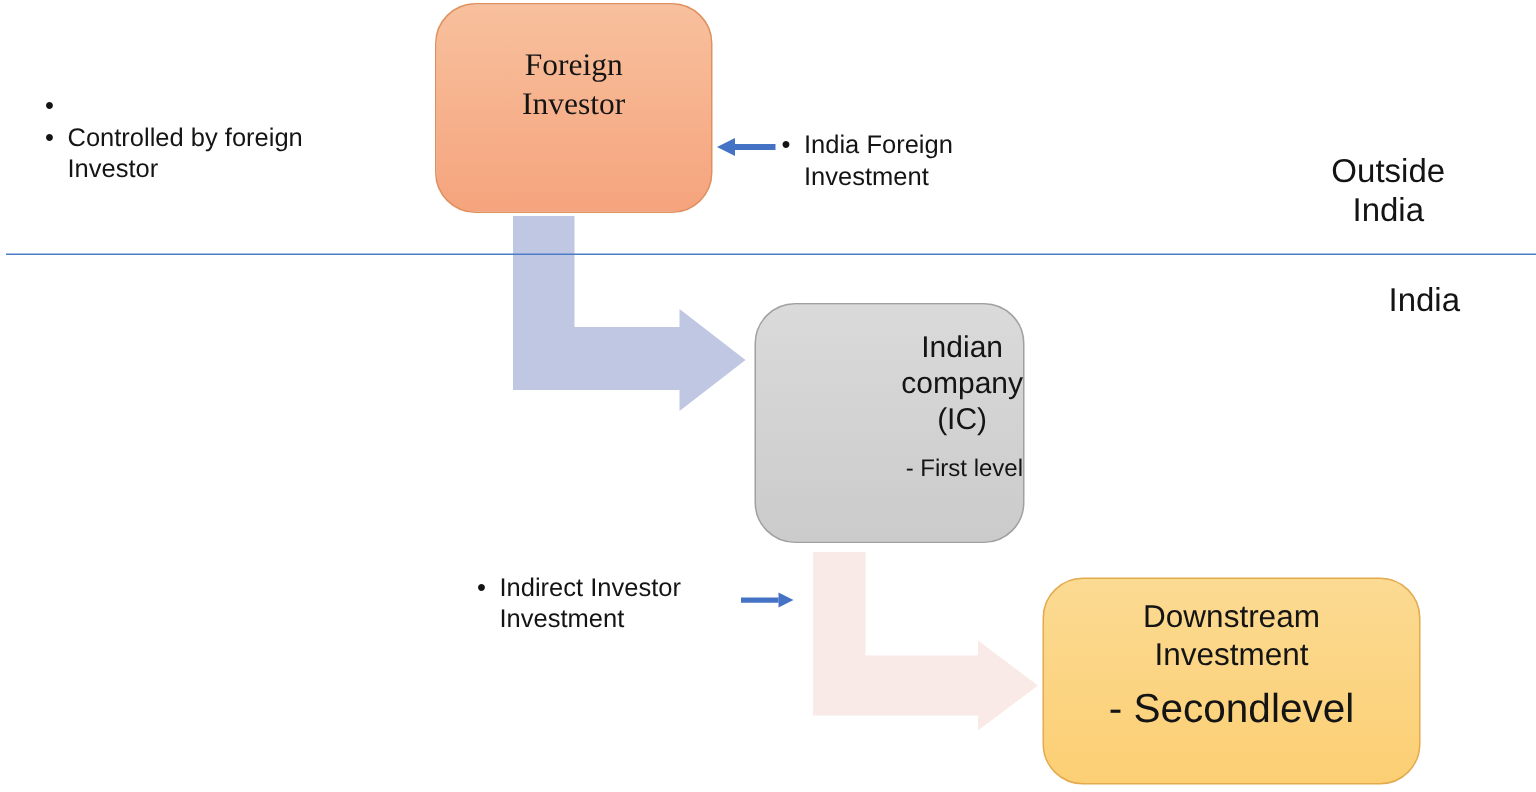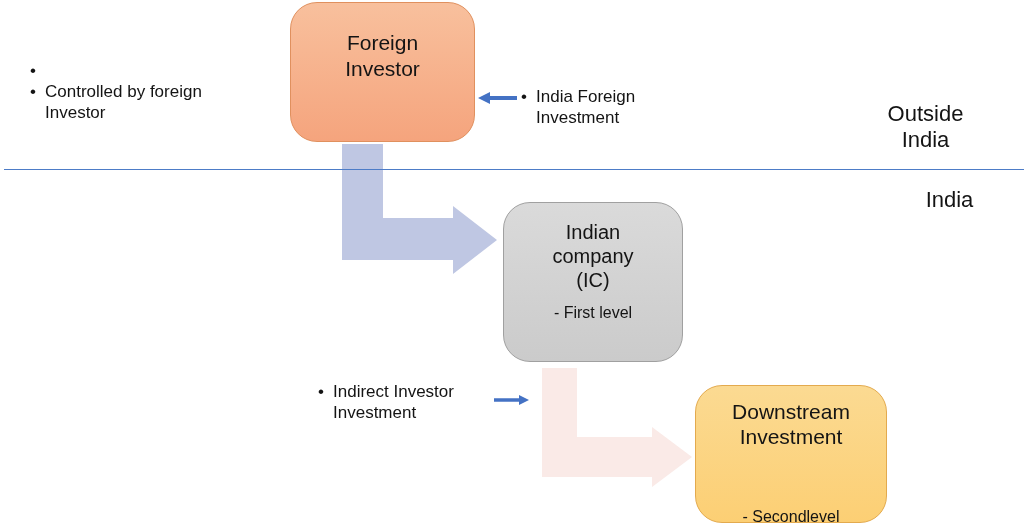--- a/index.html
+++ b/index.html
@@ -22,38 +22,38 @@
   .node{
     position:absolute;z-index:3;border-radius:27px;
     display:flex;flex-direction:column;align-items:center;justify-content:flex-start;
     text-align:center;
   }
   .node-foreign{
     left:290px;top:2px;width:185px;height:140px;
     background:linear-gradient(#f8c09d,#f5a47d);
     border:1px solid #e0905e;
     justify-content:center;padding-bottom:32px;box-sizing:border-box;
-    font-size:21px;line-height:26px;
+    font-size:21px;line-height:26px;font-family:Liberation Serif, serif;
   }
   .node-indian{
     left:503px;top:202px;width:180px;height:160px;
     background:linear-gradient(#dadada,#cbcbcb);
     border:1px solid #a0a0a0;
     padding-top:17px;box-sizing:border-box;
-    font-size:20px;line-height:24px;
+    font-size:20px;line-height:24px;align-items:flex-end;
   }
   .node-downstream{
-    left:695px;top:385px;width:192px;height:138px;
+    left:695px;top:385px;width:252px;height:138px;
     background:linear-gradient(#fbda92,#fccf74);
     border:1px solid #e3aa4e;
     padding-top:13px;box-sizing:border-box;
-    font-size:21px;line-height:25px;gap:44px;
+    font-size:21px;line-height:25px;
   }
   .sublabel{margin-top:9px;font-size:16px;}
-  .node-downstream .sublabel{margin-top:11px;font-size:16px;}
+  .node-downstream .sublabel{margin-top:11px;font-size:27px;}
 
   
   .note{position:absolute;z-index:3;font-size:17px;line-height:21px;}
   .note-item{display:flex;}
   .note-bullet{width:15px;flex:0 0 15px;}
   .note-eligibility{left:30px;top:60px;width:240px;}
   .note-direct{left:521px;top:86px;width:170px;}
   .note-indirect{left:318px;top:381px;width:190px;}
 
   

